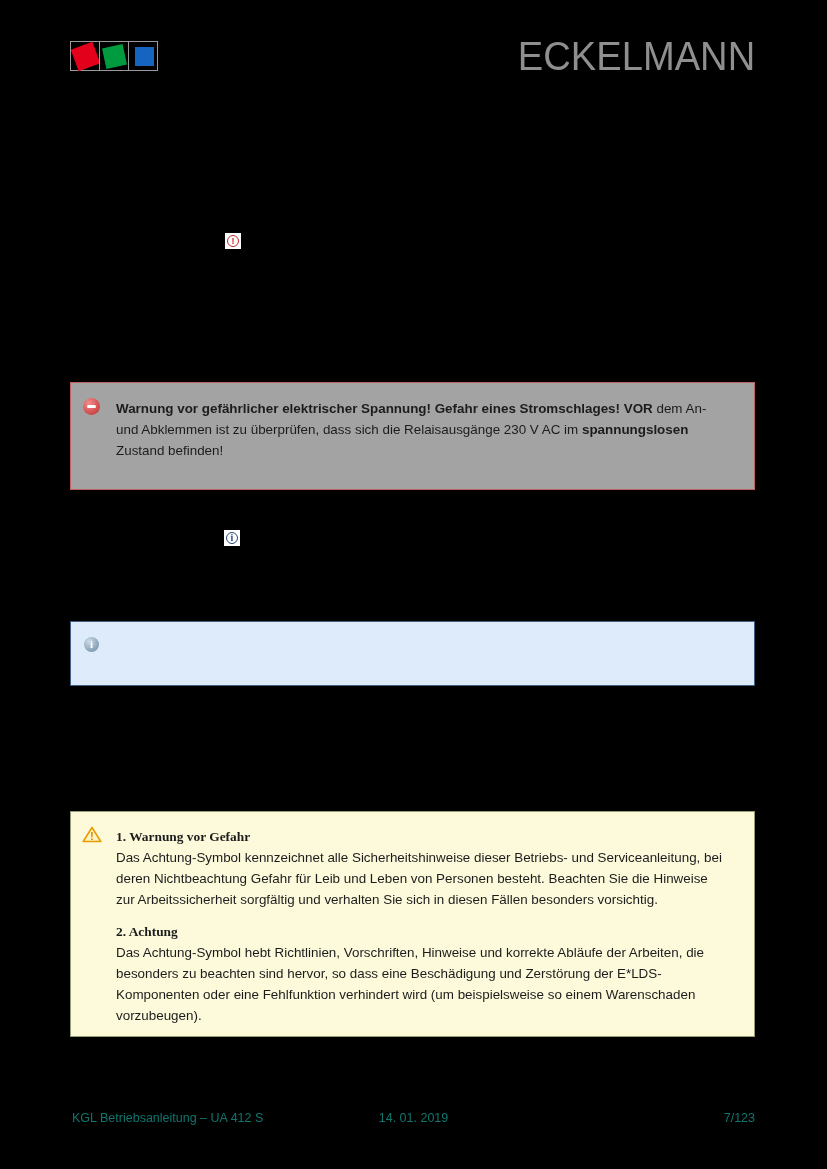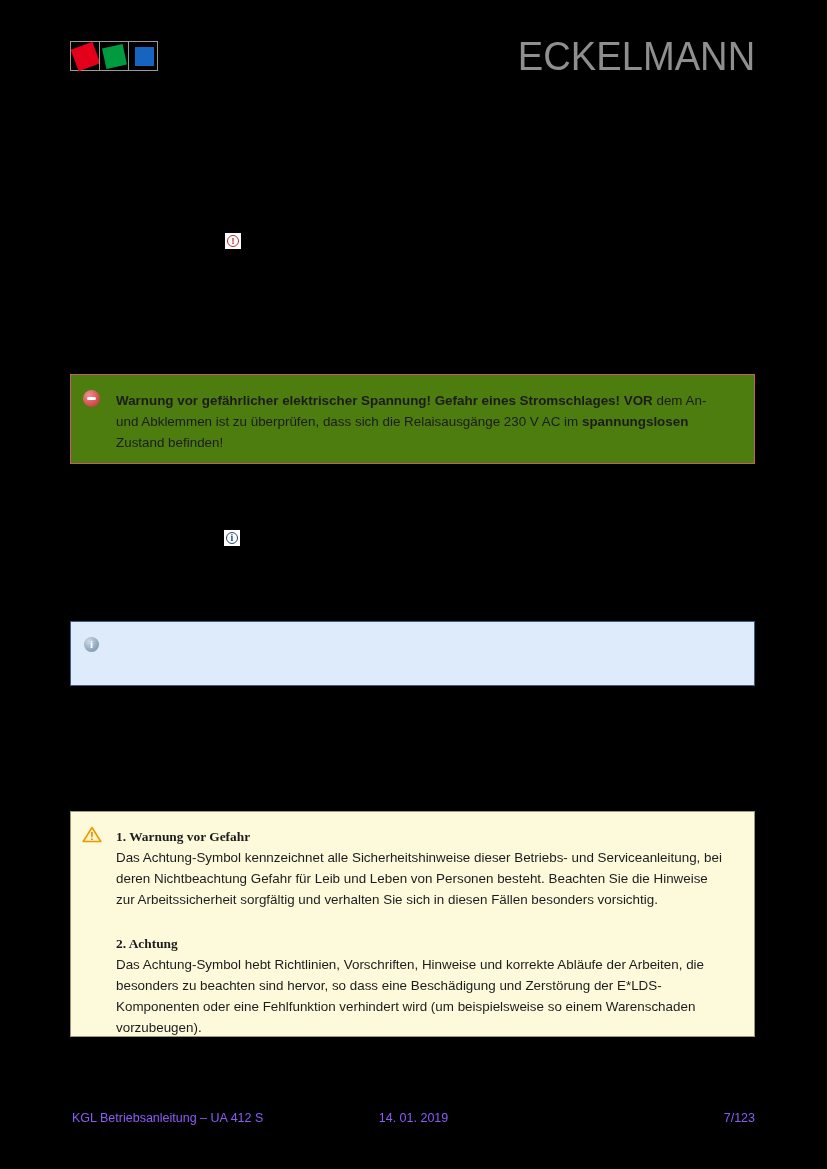--- a/index.html
+++ b/index.html
@@ -49,21 +49,21 @@
   .ring-red  { border:1.8px solid #c42a2a; color:#c42a2a; }
   .ring-navy { border:1.8px solid #2b4a7a; color:#2b4a7a; }
   .ring .glyph { font-size:9px; font-weight:bold; line-height:1; }
   .ring-navy .glyph { font-family:"Liberation Serif", serif; font-size:10px; }
 
   
   .alert {
     position:absolute; left:70px; width:685px;
     box-sizing:border-box;
   }
-  .alert-danger  { top:374px; height:90px;  background:#4d7c0f; border:1px solid #c06060; }
+  .alert-danger  { top:382px; height:108px;  background:#a3a3a3; border:1px solid #c06060; }
   .alert-info    { top:621px; height:65px;  background:#ddebfa; border:1px solid #3f5e82; }
   .alert-warning { top:811px; height:226px; background:#fcfadb; border:1px solid #9a9a72; }
 
   .alert-body {
     margin:14px 24px 0 45px;
     font-size:13.4px; line-height:21px; color:#1c1c1c;
   }
   .alert-danger .alert-body { margin-top:15px; }
   .b { font-weight:bold; }
   .link { color:#3fa9e8; text-decoration:none; cursor:pointer; }
@@ -91,26 +91,26 @@
     font-weight:bold; font-size:11px; line-height:1;
   }
 
   
   .tri { position:absolute; left:11px; top:14px; }
 
   .w-section h4 {
     margin:0; font-size:13.4px; line-height:21px; color:#1c1c1c; font-weight:bold;font-family:Liberation Serif, serif;
   }
   .w-section p { margin:0; }
-  .w-section + .w-section { margin-top:23px; }
+  .w-section + .w-section { margin-top:11px; }
 
   
   .footer-item {
     position:absolute; top:1110px;
-    font-size:12.5px; color:#8b5cf6; line-height:16px;
+    font-size:12.5px; color:#0f766e; line-height:16px;
     white-space:nowrap;
   }
   .f-left   { left:72px; }
   .f-center { left:50%; transform:translateX(-50%); }
   .f-right  { right:72px; }
 </style>
 </head>
 <body>
 
 <div class="logo">

